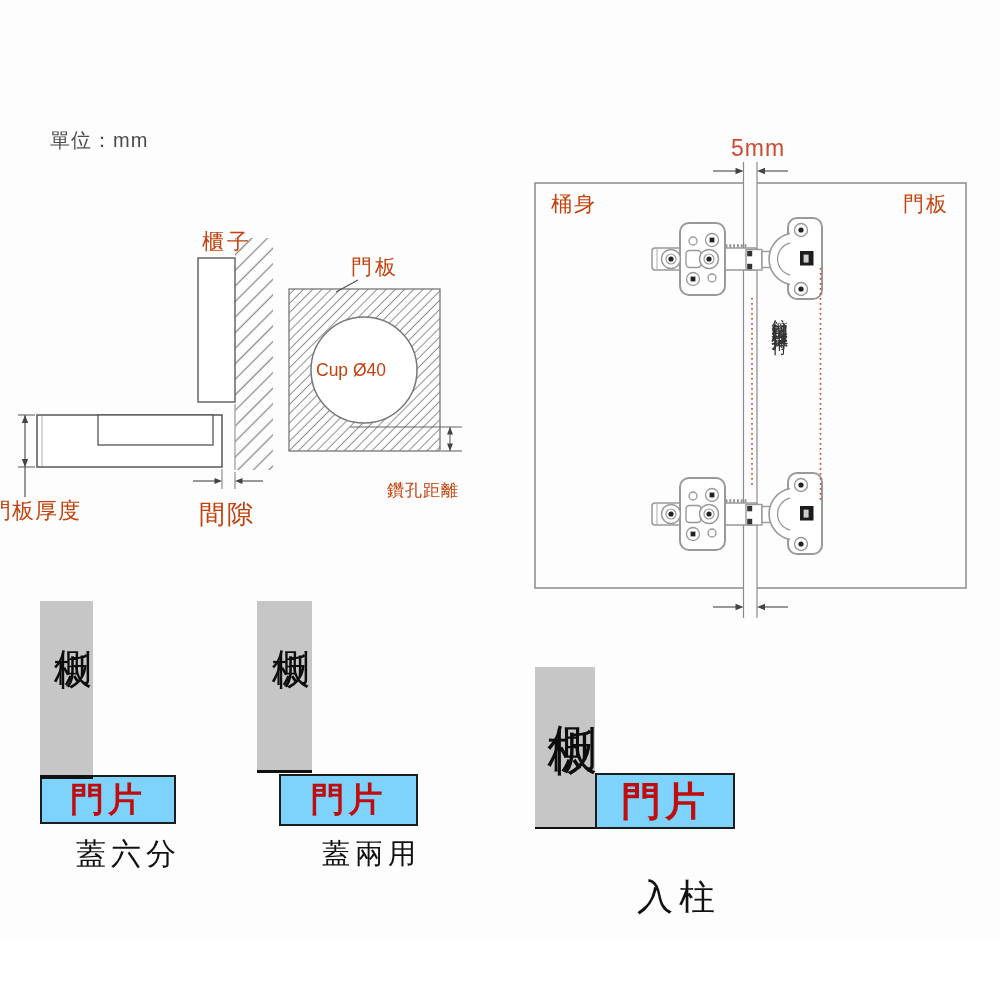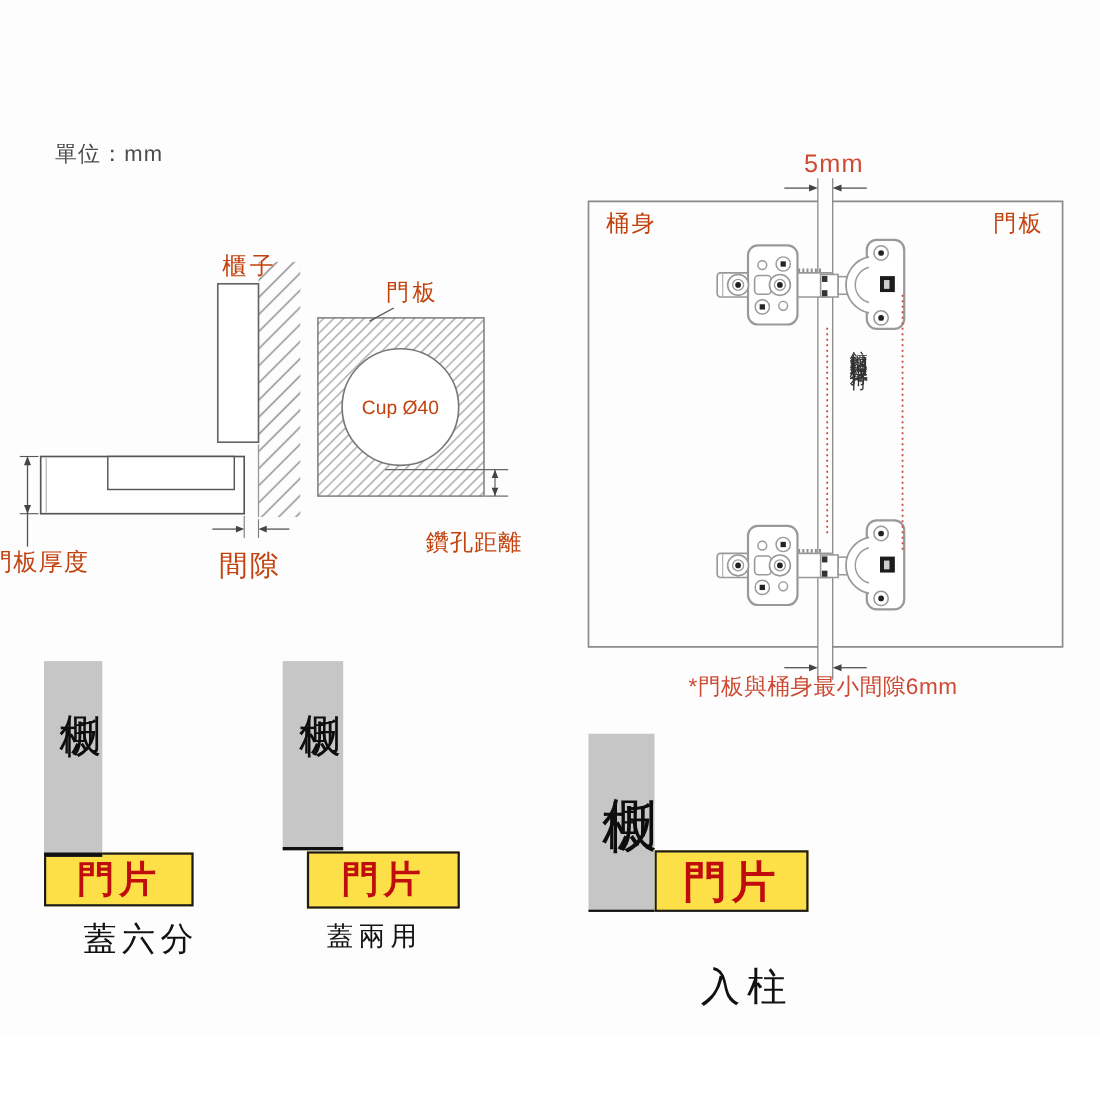--- a/index.html
+++ b/index.html
@@ -7,21 +7,21 @@
     position:relative;width:1000px;height:940px;background:#fdfdfd;
     overflow:hidden;font-family:"Liberation Sans",sans-serif;
   }
   #linework{position:absolute;left:0;top:0;width:1000px;height:1000px;}
   .lbl{position:absolute;color:#c2410c;white-space:nowrap;line-height:1.1;}
   .lbl-red{color:#cd4a33;}
   .vtext{writing-mode:vertical-rl;text-orientation:upright;}
   .serif{font-family:"DejaVu Serif","Liberation Serif",serif;}
   
   .side-bar{position:absolute;background:#c6c6c6;}
-  .door-box{position:absolute;background:#fde047;border:2.5px solid #1c1c1c;
+  .door-box{position:absolute;background:#7dd3fc;border:2.5px solid #1c1c1c;
     display:flex;align-items:center;justify-content:center;}
   .door-text{color:#c00c0c;font-weight:bold;letter-spacing:4px;}
   .caption{position:absolute;color:#111111;letter-spacing:5px;text-align:right;}
   .sideboard-text{position:absolute;color:#0d0d0d;letter-spacing:2px;}
 </style>
 </head>
 <body>
 
 <div id="stage">
 
@@ -156,51 +156,50 @@
       <line x1="820.5" y1="268" x2="820.5" y2="502"></line>
     </g>
   </svg>
 
   <div class="lbl" style="left:50px;top:129px;font-size:20px;color:#4a4a4a;letter-spacing:1px;">單位：mm</div>
 
   <div class="lbl" style="left:186px;top:230px;font-size:22px;letter-spacing:3px;margin-left:16px;">櫃子</div>
 
   <div class="lbl" style="left:351px;top:255px;font-size:21px;letter-spacing:3px;">門板</div>
 
-  <div class="lbl" style="left:316px;top:361px;width:96px;text-align:center;font-size:17.5px;">Cup Ø40</div>
-
-  <div class="lbl" style="left:387px;top:482px;font-size:21px;letter-spacing:1px;">鑽孔距離</div>
+  <div class="lbl" style="left:316px;top:361px;width:96px;font-size:17.5px;">Cup Ø40</div>
+
+  <div class="lbl" style="left:387px;top:482px;font-size:17px;letter-spacing:1px;">鑽孔距離</div>
 
   <div class="lbl" style="left:-11px;top:499px;font-size:22px;letter-spacing:1px;">門板厚度</div>
 
   <div class="lbl" style="left:199px;top:500px;font-size:26px;letter-spacing:2px;">間隙</div>
 
   <div class="lbl lbl-red" style="left:731px;top:136px;font-size:23px;letter-spacing:1px;">5mm</div>
 
   <div class="lbl" style="left:551px;top:192px;font-size:21px;letter-spacing:2px;">桶身</div>
 
   <div class="lbl" style="left:903px;top:192px;font-size:21px;letter-spacing:2px;">門板</div>
 
   <div class="lbl vtext" style="left:771px;top:306px;font-size:16.5px;letter-spacing:2.5px;color:#333333;">鉸鏈與門板保持平行</div>
 
-  <div class="lbl lbl-red" style="left:626px;top:614px;font-size:20.5px;letter-spacing:0.5px;">*門板與桶身最小間隙6mm</div>
 
   <div class="door-box serif" style="left:40px;top:775px;width:132px;height:45px;">
     <span class="door-text" style="font-size:34px;">門片</span>
   </div>
   <div class="side-bar" style="left:40px;top:601px;width:53px;height:174px;border-bottom:4px solid #111111;"></div>
   <div class="sideboard-text vtext serif" style="left:47px;top:620px;font-size:38px;">側板</div>
   <div class="caption serif" style="left:76px;top:834px;font-size:30px;">蓋六分</div>
 
   <div class="door-box serif" style="left:279px;top:774px;width:135px;height:48px;">
     <span class="door-text" style="font-size:34px;">門片</span>
   </div>
   <div class="side-bar" style="left:257px;top:601px;width:55px;height:169px;border-bottom:3px solid #111111;"></div>
   <div class="sideboard-text vtext serif" style="left:265px;top:620px;font-size:38px;">側板</div>
-  <div class="caption serif" style="left:297px;top:835px;font-size:24px;font-family:Liberation Serif, serif;">蓋兩用</div>
+  <div class="caption serif" style="left:322px;top:835px;font-size:28px;font-family:Liberation Serif, serif;">蓋兩用</div>
 
   <div class="door-box serif" style="left:595px;top:773px;width:136px;height:52px;">
     <span class="door-text" style="font-size:40px;">門片</span>
   </div>
   <div class="side-bar" style="left:535px;top:667px;width:60px;height:160px;border-bottom:2px solid #111111;"></div>
   <div class="sideboard-text vtext serif" style="left:540px;top:686px;font-size:50px;">側板</div>
   <div class="caption serif" style="left:637px;top:873px;font-size:36px;letter-spacing:6px;">入柱</div>
 
 </div>
 

